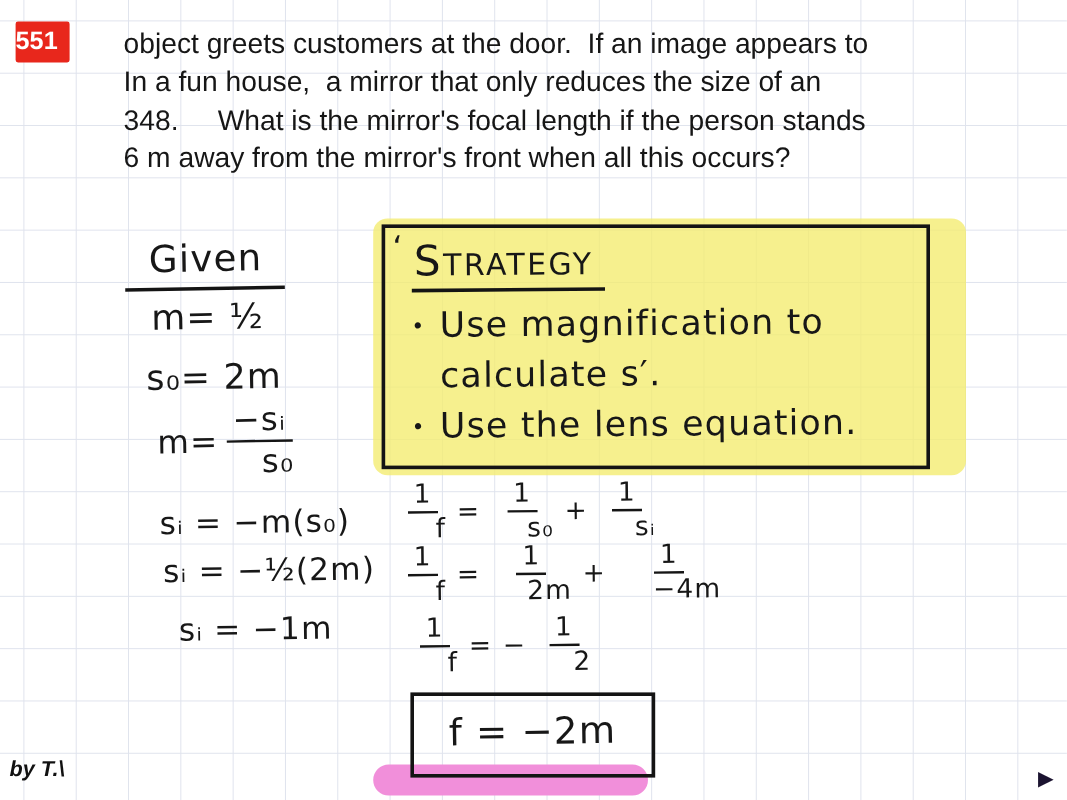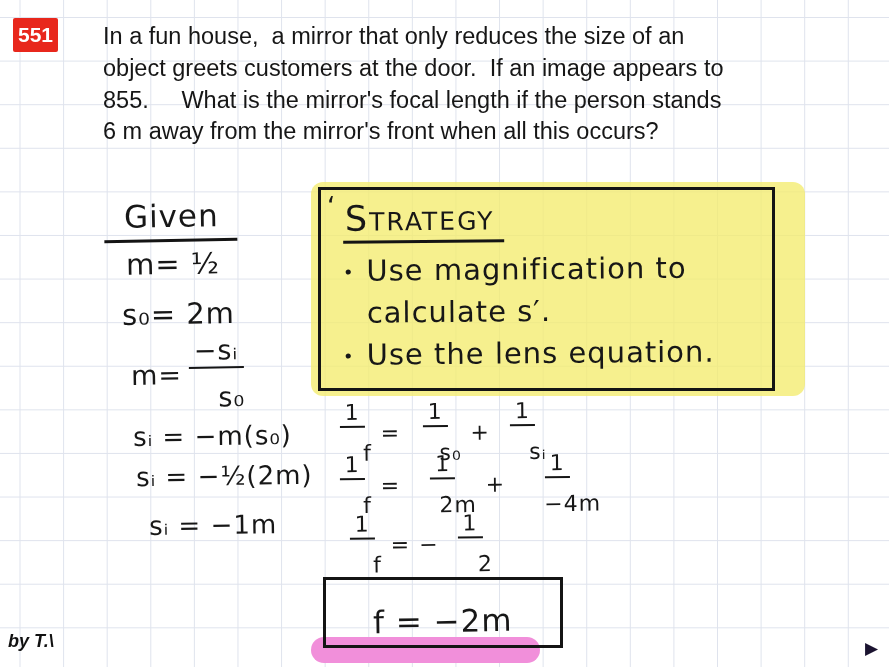--- a/index.html
+++ b/index.html
@@ -14,21 +14,21 @@
       linear-gradient(to bottom, #dfe3ed 1.2px, transparent 1.2px);
     background-size:43.6px 43.6px, 43.6px 43.6px;
     background-position:19.5px 17px, 19.5px 17px;
     color:#1a1a1a;
   }
 
   
   .badge {
     position:absolute; left:13px; top:18px; width:45px; height:34px;
     background:#e8271c; color:#ffffff; font-weight:bold; font-size:21px;
-    display:flex; align-items:center; justify-content:center; border-radius:2px;
+    display:flex; align-items:center; border-radius:2px;
   }
 
   
   .problem { position:absolute; left:103px; top:21px; font-size:23.5px; line-height:31.8px; color:#161616; }
   .problem-line { white-space:pre; }
 
   
   .hw { font-family:"DejaVu Sans", sans-serif; color:#171717; letter-spacing:1px; }
 
   
@@ -36,21 +36,21 @@
     position:absolute; left:104px; top:198px; font-size:31px;
     padding:0 18px 5px 20px; border-bottom:3.5px solid #141414; transform:rotate(-1deg);
   }
   .given-m  { position:absolute; left:126px; top:247px; font-size:29px; transform:rotate(-1deg); }
   .given-so { position:absolute; left:122px; top:297px; font-size:29px; transform:rotate(-1deg); }
   .given-mag { position:absolute; left:131px; top:336px; font-size:27px; display:flex; align-items:center; gap:6px; transform:rotate(-1deg); }
 
   
   .frac { display:inline-flex; flex-direction:column; align-items:center; line-height:1.1; }
   .frac .num { padding:0 5px 1px; border-bottom:2.6px solid #151515;text-align:right; }
-  .frac .den { padding-top:14px;margin-left:30px; }
+  .frac .den { padding-top:2px;margin-left:30px; }
 
   
   .strategy-highlight {
     position:absolute; left:311px; top:182px; width:494px; height:214px;
     background:rgba(243,236,110,0.78); border-radius:12px;
   }
   .strategy-box {
     position:absolute; left:318px; top:187px; width:457px; height:204px;
     border:3px solid #141414; background:transparent;
   }
@@ -75,43 +75,43 @@
   .eq-1 { left:333px; top:400px; transform:rotate(-0.6deg); }
   .eq-2 { left:333px; top:452px; transform:rotate(-0.6deg); }
   .eq-3 { left:343px; top:512px; transform:rotate(-0.6deg); }
 
   
   .answer-highlight {
     position:absolute; left:311px; top:637px; width:229px; height:26px;
     background:#f18fda; border-radius:13px;
   }
   .answer-box {
-    position:absolute; left:323px; top:577px; width:240px; height:71px;
+    position:absolute; left:342px; top:577px; width:204px; height:71px;
     border:3px solid #141414; background:transparent;
-    display:flex; align-items:flex-end; justify-content:center;
+    display:flex; align-items:center; justify-content:center;
   }
   .answer-text { font-size:31px; transform:rotate(-1deg); padding-bottom:6px; }
 
   
   .credit { position:absolute; left:8px; top:631px; font-size:18px; font-style:italic; font-weight:bold; color:#111111; }
   .next-icon { position:absolute; left:865px; top:640px; font-size:17px; color:#1b1330; cursor:pointer; line-height:1; }
 </style>
 </head>
 <body>
 
 <div class="page">
 
   <div class="badge">
     <span>551</span>
   </div>
 
   <div class="problem">
+    <div class="problem-line">object greets customers at the door.  If an image appears to</div>
     <div class="problem-line">In a fun house,  a mirror that only reduces the size of an</div>
-    <div class="problem-line">object greets customers at the door.  If an image appears to</div>
-    <div class="problem-line">855.     What is the mirror's focal length if the person stands</div>
+    <div class="problem-line">348.     What is the mirror's focal length if the person stands</div>
     <div class="problem-line">6 m away from the mirror's front when all this occurs?</div>
   </div>
 
   <div class="hw given-heading">Given</div>
   <div class="hw given-m">m= ½</div>
   <div class="hw given-so">s₀= 2m</div>
   <div class="hw given-mag">
     <span>m=</span>
     <span class="frac">
       <span class="num">−sᵢ</span>

